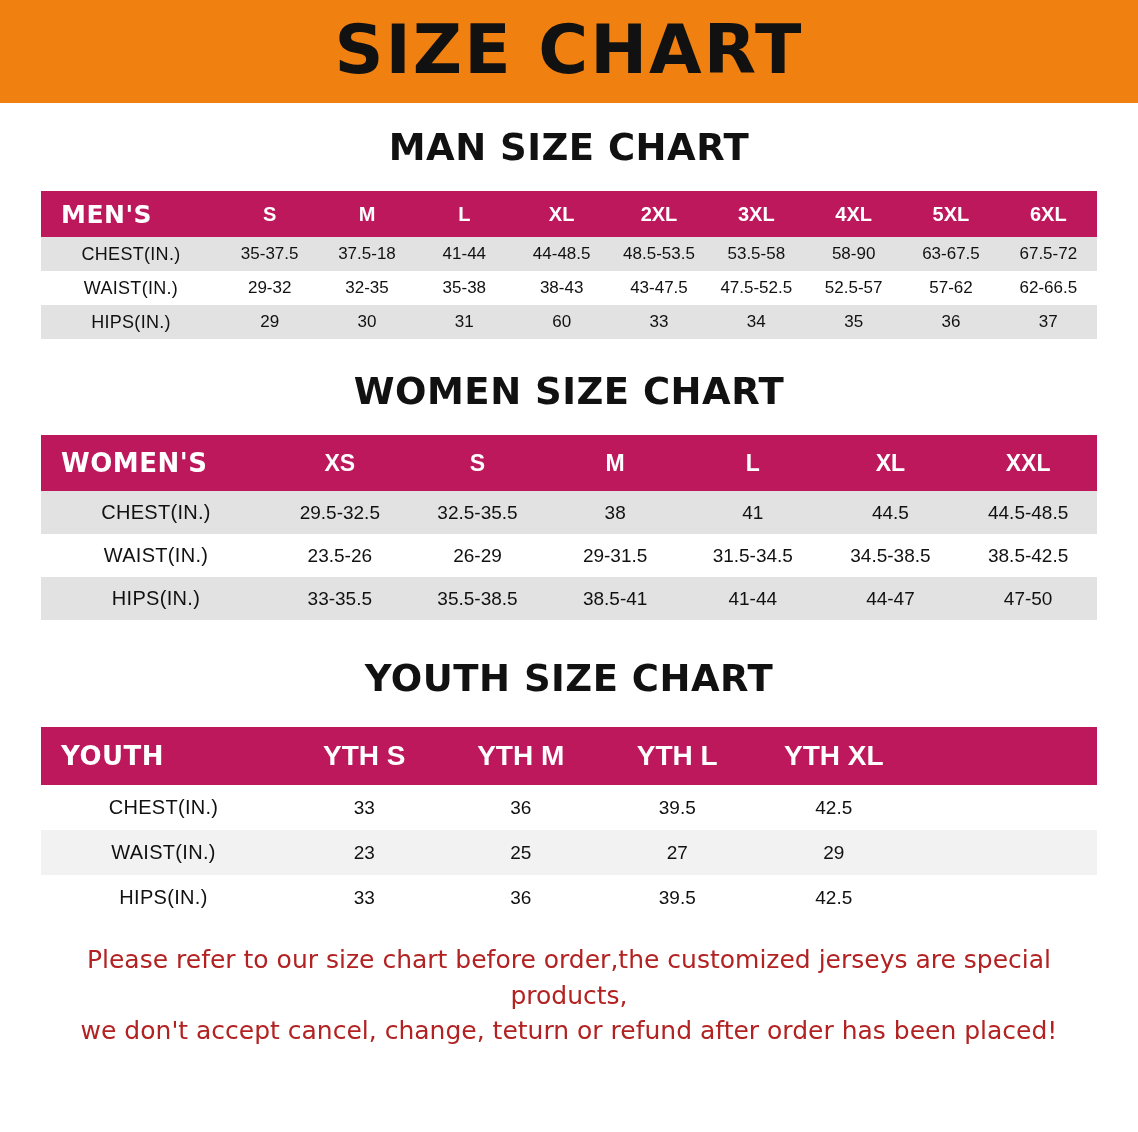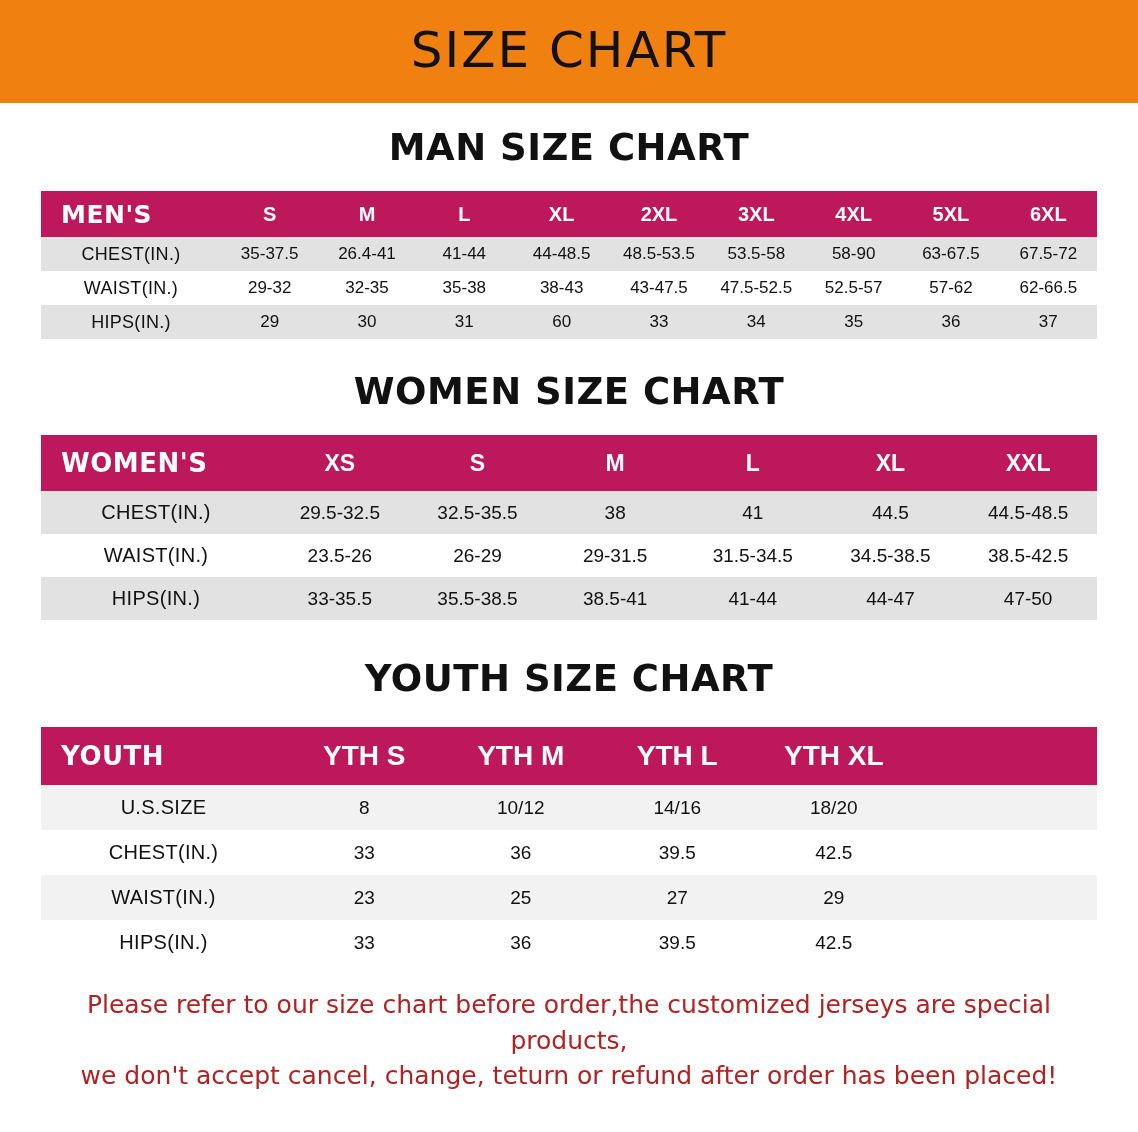--- a/index.html
+++ b/index.html
@@ -24,22 +24,22 @@
   
   .banner {
     height: 103px;
     background: #f08010;
     display: flex;
     align-items: center;
     justify-content: center;
   }
   .banner-title {
     font-family: "DejaVu Sans", sans-serif;
-    font-weight: normal;
-    font-size: 50px;
+    font-weight: bold;
+    font-size: 68px;
     letter-spacing: 2px;
     color: #111111;
     line-height: 1;
     margin-top: -4px;
   }
 
   
   .section-title {
     text-align: center;
     font-family: "DejaVu Sans", sans-serif;
@@ -157,21 +157,21 @@
           <th>3XL</th>
           <th>4XL</th>
           <th>5XL</th>
           <th>6XL</th>
         </tr>
       </thead>
       <tbody>
         <tr class="row-shade-a">
           <td class="rowlabel">CHEST(IN.)</td>
           <td>35-37.5</td>
-          <td>26.4-41</td>
+          <td>37.5-18</td>
           <td>41-44</td>
           <td>44-48.5</td>
           <td>48.5-53.5</td>
           <td>53.5-58</td>
           <td>58-90</td>
           <td>63-67.5</td>
           <td>67.5-72</td>
         </tr>
         <tr class="row-shade-w">
           <td class="rowlabel">WAIST(IN.)</td>
@@ -254,28 +254,20 @@
         <tr>
           <th class="rowlabel" style="width:225px">YOUTH</th>
           <th>YTH S</th>
           <th>YTH M</th>
           <th>YTH L</th>
           <th>YTH XL</th>
           <th style="width:185px"></th>
         </tr>
       </thead>
       <tbody>
-        <tr class="row-shade-b">
-          <td class="rowlabel">U.S.SIZE</td>
-          <td>8</td>
-          <td>10/12</td>
-          <td>14/16</td>
-          <td>18/20</td>
-          <td></td>
-        </tr>
         <tr class="row-shade-w">
           <td class="rowlabel">CHEST(IN.)</td>
           <td>33</td>
           <td>36</td>
           <td>39.5</td>
           <td>42.5</td>
           <td></td>
         </tr>
         <tr class="row-shade-b">
           <td class="rowlabel">WAIST(IN.)</td>

